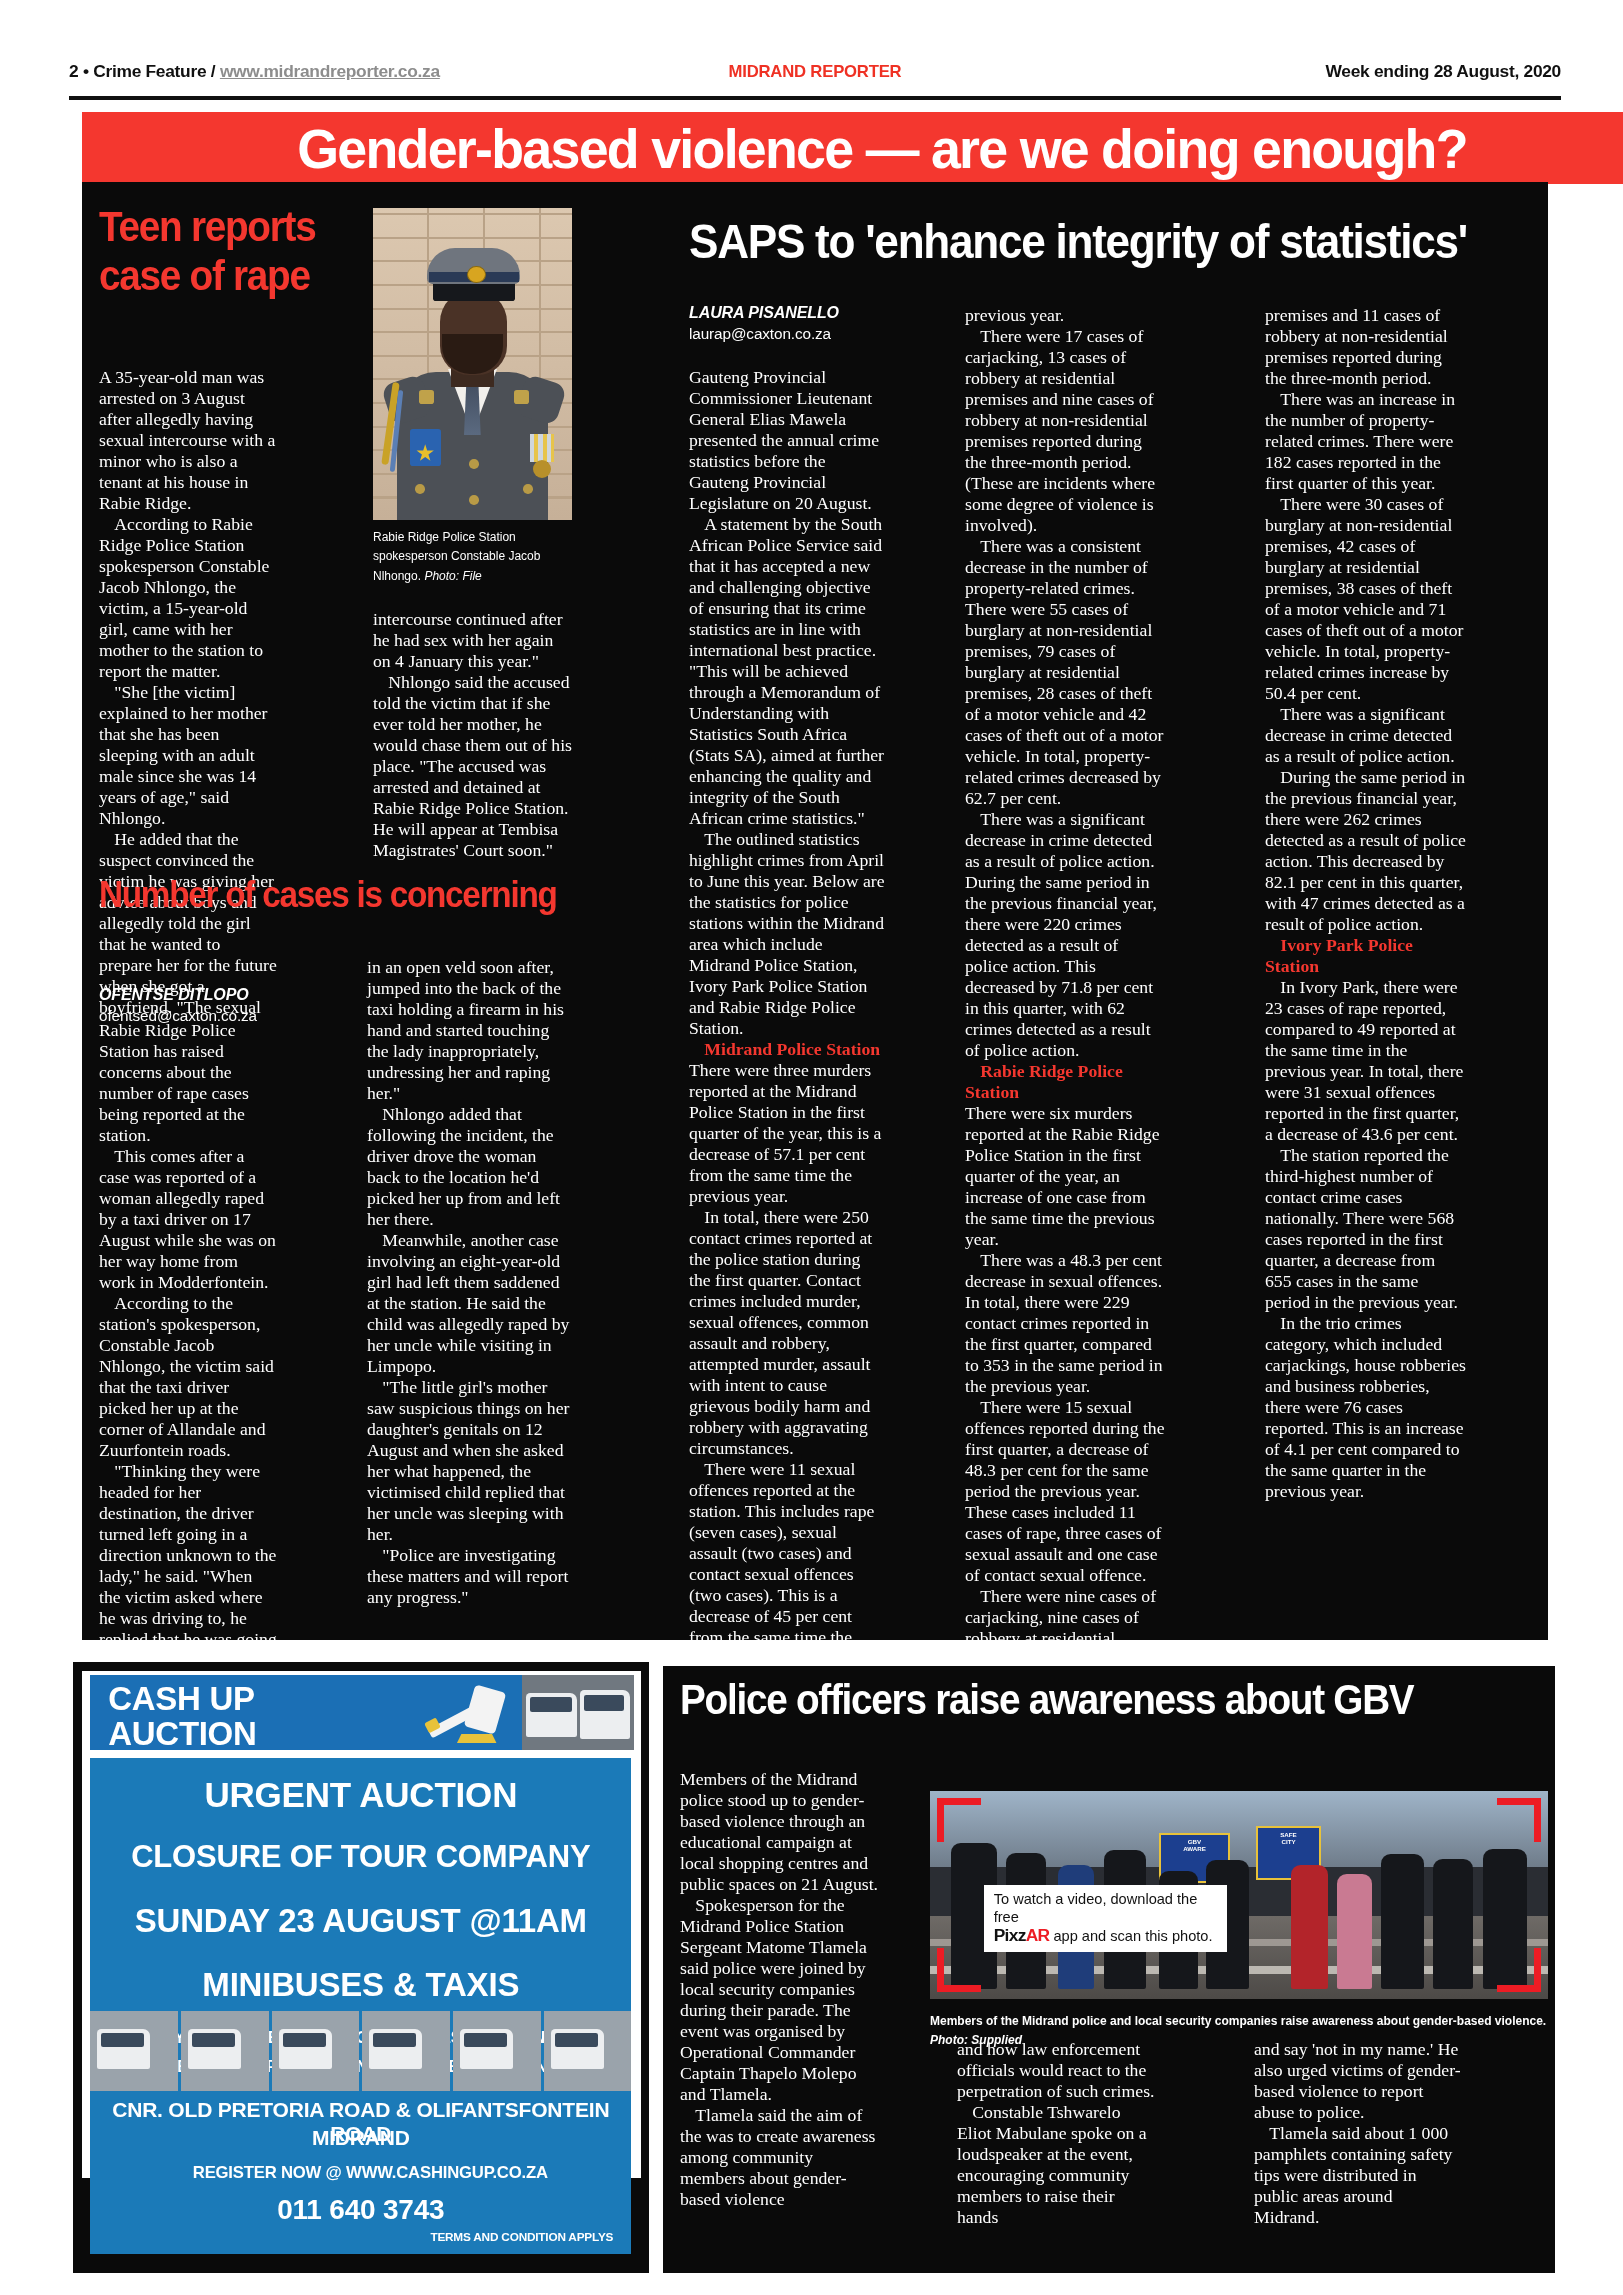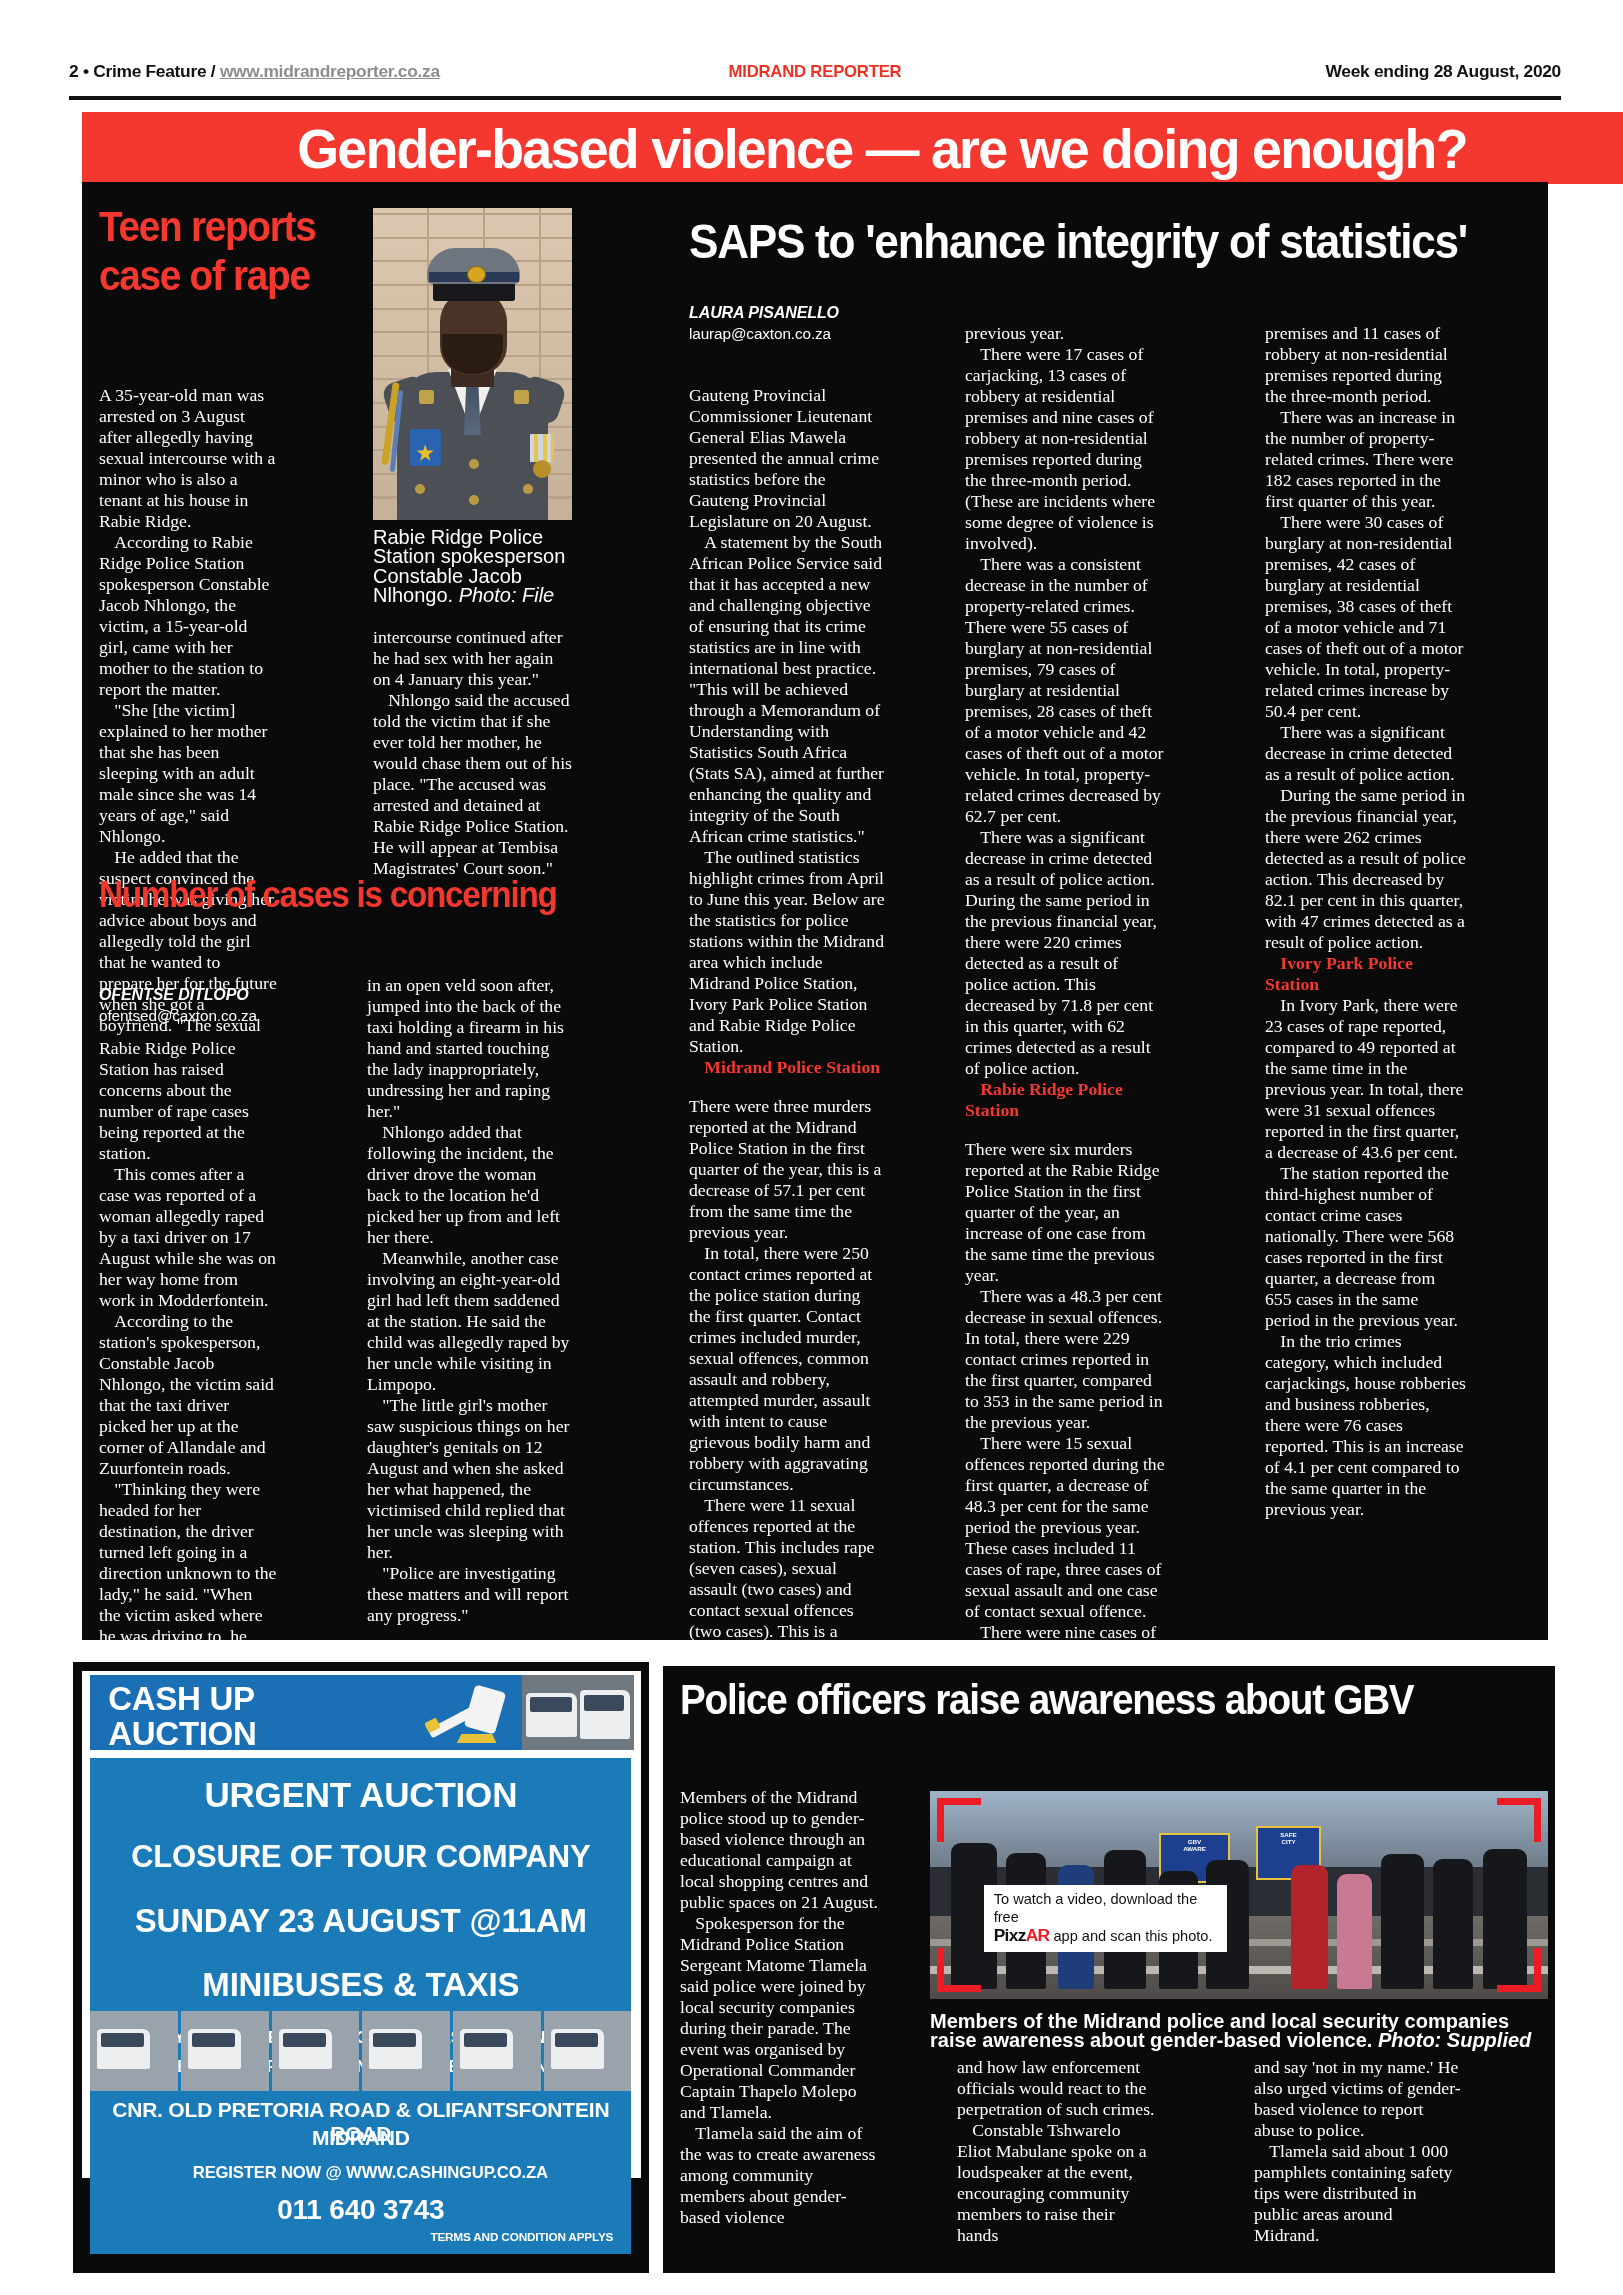--- a/index.html
+++ b/index.html
@@ -39,25 +39,25 @@
     font-size:16px;color:#fff;letter-spacing:-0.1px;}
   .kicker-mail{font-family:"Liberation Sans",sans-serif;font-size:15.3px;color:#fff;
     letter-spacing:-0.1px;margin-top:2.8px;}
   .hl-red{font-family:"Liberation Sans",sans-serif;font-weight:bold;color:#f4372f;
     letter-spacing:-1.4px;line-height:1.02;transform:scaleX(0.9);transform-origin:left top;}
   .hl-white{font-family:"Liberation Sans",sans-serif;font-weight:bold;color:#fff;
     letter-spacing:-1.4px;line-height:1.02;transform:scaleX(0.9);transform-origin:left top;}
   .body-col{position:absolute;color:#fff;font-family:"Liberation Serif",serif;
     font-size:17.7px;line-height:21px;text-align:left;}
   .body-col p{margin:0;text-indent:15.3px;}
-  .body-col p.first{text-indent:0;margin-top:18px;}
+  .body-col p.first{text-indent:0;}
   .subhead{color:#f4372f;font-weight:bold;font-family:"Liberation Serif",serif;
     font-size:17.7px;line-height:21px;margin:0;text-indent:0;}
   .caption{position:absolute;color:#fff;font-family:"Liberation Sans",sans-serif;
-    font-size:20px;line-height:19.4px;}
+    font-size:12px;line-height:19.4px;}
   .caption em{font-style:italic;}
   .caption.bold{font-weight:bold;}
 
   
   .photo-officer{position:absolute;left:373px;top:208px;width:199px;height:312px;
     background:linear-gradient(180deg,#d8c3ab 0%,#cbb59c 100%);overflow:hidden;}
   .brickwall{position:absolute;inset:0;
     background:
       repeating-linear-gradient(0deg,transparent 0 21.5px,#b9a287 21.5px 23.6px),
       repeating-linear-gradient(90deg,transparent 0 54px,#b9a287 54px 56px),

